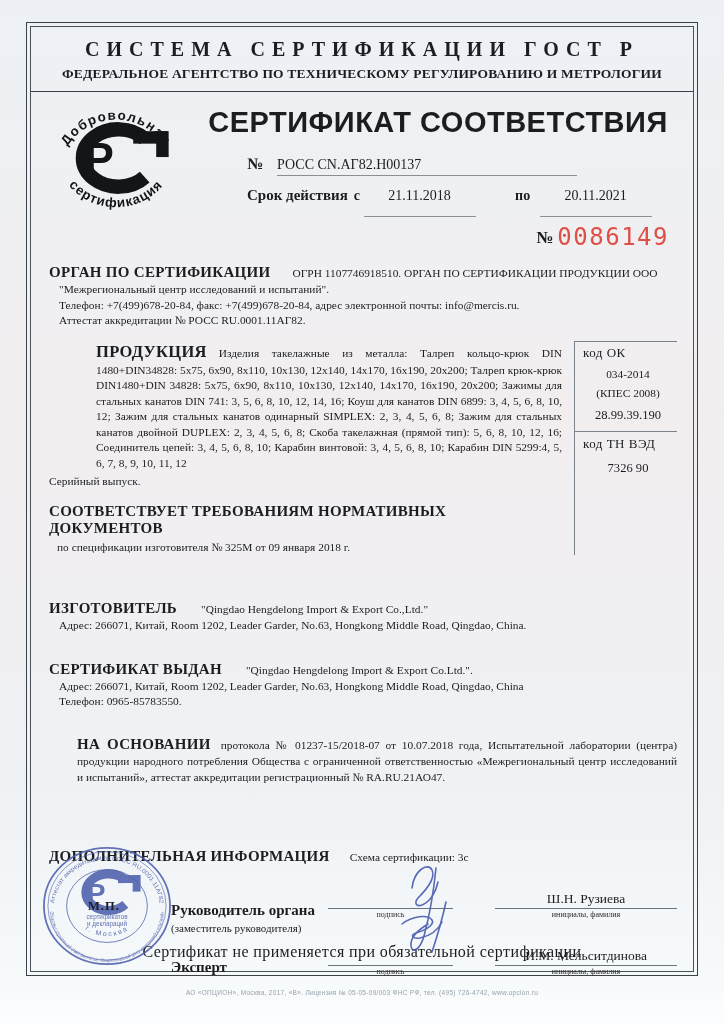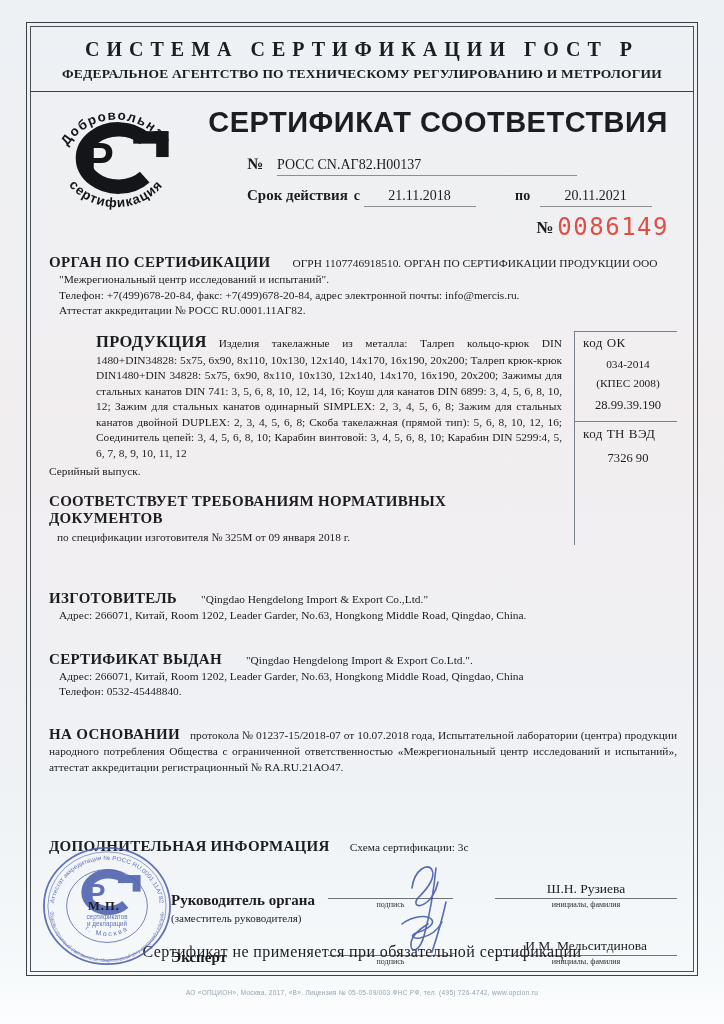--- a/index.html
+++ b/index.html
@@ -15,21 +15,21 @@
   .hdr-line2{font-size:13.5px;font-weight:bold;letter-spacing:.2px;margin-top:5px;}
   .content{position:relative;padding:0 16px 0 18px;}
   .logo{position:absolute;left:18px;top:4px;width:134px;height:124px;}
   .title{padding:14px 0 0 150px;text-align:center;font-family:"Liberation Sans",sans-serif;font-weight:bold;font-size:29px;letter-spacing:.5px;}
   .numrow{margin:16px 0 0 198px;font-size:14px;}
   .numrow .lbl{font-weight:bold;font-size:16px;}
   .numrow .val{display:inline-block;min-width:300px;margin-left:14px;border-bottom:1px solid #8a8f96;padding-bottom:2px;}
   .termrow{margin:11px 0 0 198px;font-size:14px;}
   .termrow .lbl{font-weight:bold;font-size:15px;}
   .termrow .c{font-weight:bold;margin-left:6px;}
-  .termrow .date{display:inline-block;width:112px;text-align:center;border-bottom:1px solid #8a8f96;padding-bottom:2px;}
+  .termrow .date{display:inline-block;width:112px;text-align:center;border-bottom:1px solid #8a8f96;padding-bottom:12px;}
   .termrow .po{font-weight:bold;margin-left:36px;margin-right:6px;}
   .blankrow{text-align:right;margin:6px 8px 0 0;}
   .blank-lbl{font-size:17px;font-weight:bold;}
   .blank-num{font-family:"DejaVu Sans Mono",monospace;font-size:24px;color:#df4f48;letter-spacing:1.5px;vertical-align:-2px;}
   .sec-h{font-weight:bold;font-size:15px;letter-spacing:.3px;}
   .sec-h-big{font-weight:bold;font-size:16.5px;letter-spacing:.3px;}
   .t11{font-size:11.4px;line-height:1.36;}
   .organ{margin-top:12px;}
   .organ .inline{margin-left:18px;font-size:11.4px;}
   .sub-lines{margin:1px 0 0 10px;}
@@ -42,21 +42,21 @@
   .code-val{text-align:center;margin-top:7px;}
   .code-val-big{text-align:center;margin-top:9px;font-size:12.6px;}
   .prod-text{text-align:justify;margin-left:47px;}
   .prod-text .sec-h-big{margin-right:12px;}
   .serial{margin-top:3px;}
   .conf{margin-top:13px;}
   .conf .t11{margin:3px 0 0 8px;}
   .maker{margin-top:44px;}
   .maker .inline,.issued .inline{margin-left:20px;font-size:11.4px;}
   .issued{margin-top:26px;}
-  .basis{margin-top:24px;text-align:justify;}
+  .basis{margin-top:24px;text-align:justify;margin-left:28px;}
   .basis .sec-h{margin-right:10px;}
   .extra{margin-top:62px;}
   .extra .inline{margin-left:16px;font-size:11.4px;}
   .sigs{margin:26px 0 0 122px;}
   .sig-row{display:flex;align-items:flex-end;}
   .sig-row.r2{margin-top:14px;}
   .sig-label{width:188px;font-weight:bold;font-size:15px;}
   .sig-sub{font-size:11px;margin:3px 0 0 0;}
   .sig-line{width:150px;text-align:center;}
   .sig-line .rule{border-bottom:1px solid #6d737a;height:14px;}
@@ -165,21 +165,21 @@
           <div class="sub-lines t11">
             <div>Адрес: 266071, Китай, Room 1202, Leader Garder, No.63, Hongkong Middle Road, Qingdao, China.</div>
           </div>
         </div>
 
         <div class="issued">
           <span class="sec-h">СЕРТИФИКАТ ВЫДАН</span>
           <span class="inline">"Qingdao Hengdelong Import &amp; Export Co.Ltd.".</span>
           <div class="sub-lines t11">
             <div>Адрес: 266071, Китай, Room 1202, Leader Garder, No.63, Hongkong Middle Road, Qingdao, China</div>
-            <div>Телефон: 0532-45448840.</div>
+            <div>Телефон: 0965-85783550.</div>
           </div>
         </div>
 
         <div class="basis t11">
           <span class="sec-h">НА ОСНОВАНИИ</span><span>протокола № 01237-15/2018-07 от 10.07.2018 года, Испытательной лаборатории (центра) продукции народного потребления Общества с ограниченной ответственностью «Межрегиональный центр исследований и испытаний», аттестат аккредитации регистрационный № RA.RU.21АО47.</span>
         </div>
 
         <div class="extra">
           <span class="sec-h">ДОПОЛНИТЕЛЬНАЯ ИНФОРМАЦИЯ</span>
           <span class="inline">Схема сертификации: 3с</span>

